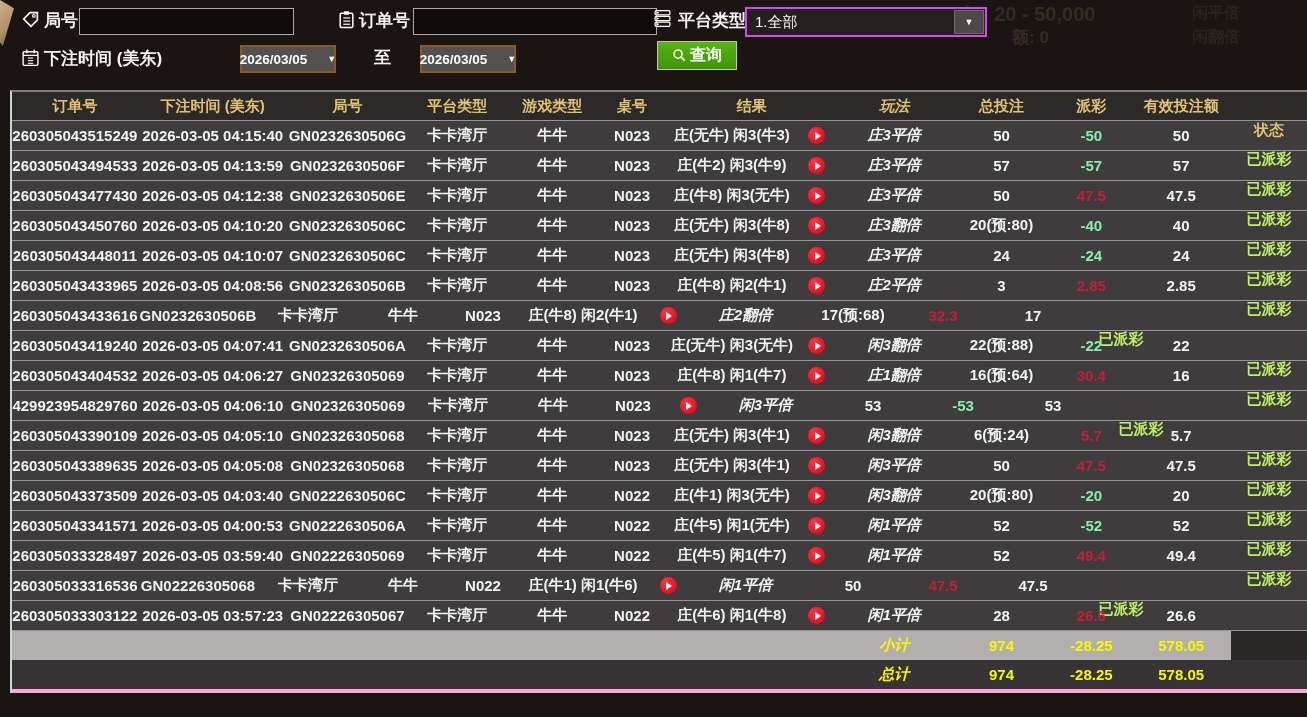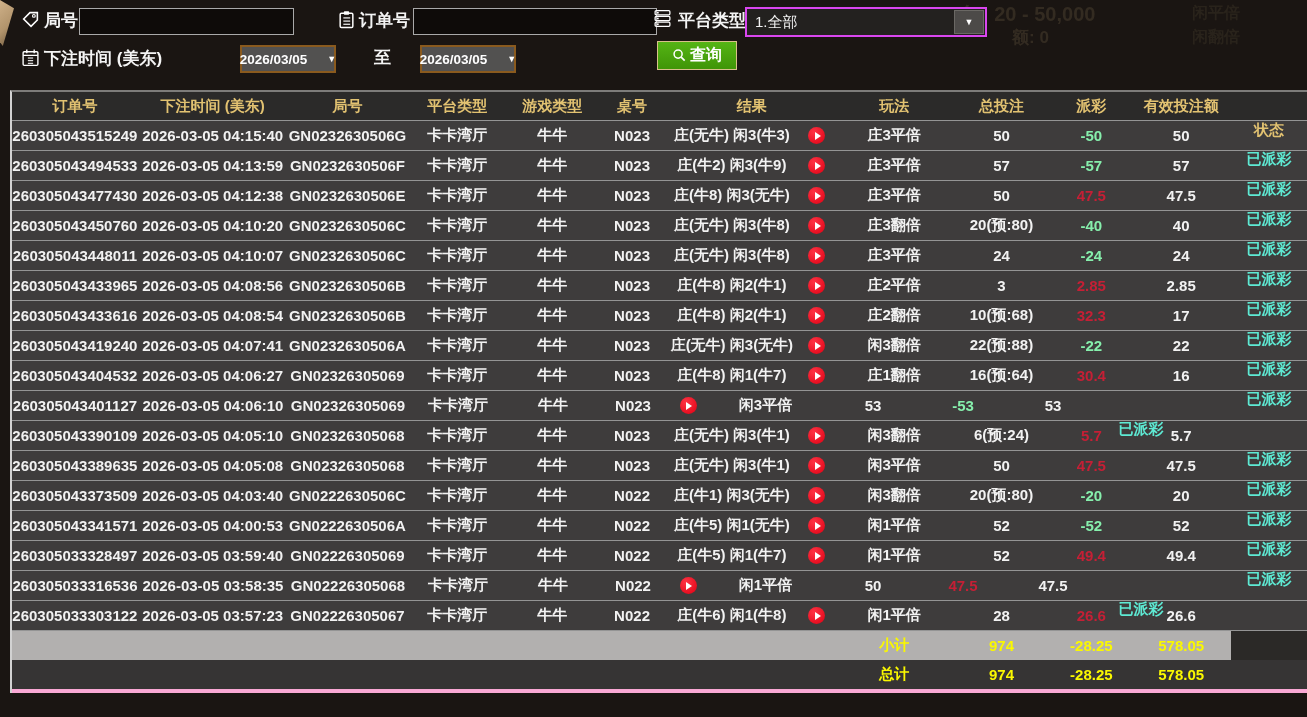--- a/index.html
+++ b/index.html
@@ -59,25 +59,25 @@
     border-left:2px solid #d2d2d2;border-top:2px solid #7d7c7a;box-sizing:border-box;
   }
   .tr{display:flex;height:29px;align-items:center;background:#3e3c3c;border-bottom:1px solid #949494;}
   .tr.head{height:28px;background:#2b2a29;}
   .td{display:flex;align-items:center;justify-content:center;height:100%;
       color:#f2f2f2;font-size:15px;font-weight:600;white-space:nowrap;overflow:hidden;}
   .head .td{color:#e2c271;font-size:15px;font-weight:bold;}
   .c-order{width:126px;}.c-time{width:150px;}.c-round{width:120px;}
   .c-platform{width:100px;}.c-game{width:90px;}.c-table{width:70px;}
   .c-result{width:130px;}.c-play{width:40px;}.c-resulthead{width:170px;}
-  .c-method{width:115px;}.c-bet{width:100px;}.c-payout{width:80px;}
+  .c-method{width:115px;font-style:italic;}.c-bet{width:100px;}.c-payout{width:80px;}
   .c-valid{width:100px;}.c-status{width:76px;margin-top:48px;}
   .td.pos{color:#c51f35;}
   .td.neg{color:#86efac;}
-  .td.c-status{color:#5eead4;}
+  .td.c-status{color:#bef264;}
   .play{
     width:17px;height:17px;border-radius:50%;cursor:pointer;
     background:radial-gradient(circle at 35% 30%,#ff3344,#dd0012);
     display:flex;align-items:center;justify-content:center;
   }
   .play-tri{width:0;height:0;border-left:6px solid #fff;border-top:4px solid transparent;border-bottom:4px solid transparent;margin-left:2px;}
   
   .tr.subtotal{background:#b2b0af;border-bottom:none;}
   .tr.total{background:#363434;border-bottom:4px solid #f9a8d4;}
   .yellow{color:#faf800 !important;font-weight:bold;font-size:15px;}
@@ -295,33 +295,32 @@
     </div>
     <div class="td c-method">庄2平倍</div>
     <div class="td c-bet">3</div>
     <div class="td c-payout pos">2.85</div>
     <div class="td c-valid">2.85</div>
     <div class="td c-status">已派彩</div>
   </div>
 
   <div class="tr">
     <div class="td c-order">260305043433616</div>
-    <div class="td c-time">2026-03-05 04:08:54</div>
     <div class="td c-round">GN0232630506B</div>
     <div class="td c-platform">卡卡湾厅</div>
     <div class="td c-game">牛牛</div>
     <div class="td c-table">N023</div>
     <div class="td c-result">庄(牛8) 闲2(牛1)</div>
     <div class="td c-play">
       <span class="play">
             <span class="play-tri"></span>
           </span>
     </div>
     <div class="td c-method">庄2翻倍</div>
-    <div class="td c-bet">10(预:68)</div>
+    <div class="td c-bet">17(预:68)</div>
     <div class="td c-payout pos">32.3</div>
     <div class="td c-valid">17</div>
     <div class="td c-status">已派彩</div>
   </div>
 
   <div class="tr">
     <div class="td c-order">260305043419240</div>
     <div class="td c-time">2026-03-05 04:07:41</div>
     <div class="td c-round">GN0232630506A</div>
     <div class="td c-platform">卡卡湾厅</div>
@@ -354,21 +353,21 @@
           </span>
     </div>
     <div class="td c-method">庄1翻倍</div>
     <div class="td c-bet">16(预:64)</div>
     <div class="td c-payout pos">30.4</div>
     <div class="td c-valid">16</div>
     <div class="td c-status">已派彩</div>
   </div>
 
   <div class="tr">
-    <div class="td c-order">260305043401127</div>
+    <div class="td c-order">429923954829760</div>
     <div class="td c-time">2026-03-05 04:06:10</div>
     <div class="td c-round">GN02326305069</div>
     <div class="td c-platform">卡卡湾厅</div>
     <div class="td c-game">牛牛</div>
     <div class="td c-table">N023</div>
     <div class="td c-play">
       <span class="play">
             <span class="play-tri"></span>
           </span>
     </div>
@@ -474,25 +473,25 @@
     </div>
     <div class="td c-method">闲1平倍</div>
     <div class="td c-bet">52</div>
     <div class="td c-payout pos">49.4</div>
     <div class="td c-valid">49.4</div>
     <div class="td c-status">已派彩</div>
   </div>
 
   <div class="tr">
     <div class="td c-order">260305033316536</div>
-    <div class="td c-time">2026-03-05 03:58:35</div>
     <div class="td c-round">GN02226305068</div>
     <div class="td c-platform">卡卡湾厅</div>
     <div class="td c-game">牛牛</div>
     <div class="td c-table">N022</div>
+    <div class="td c-result">庄(牛1) 闲1(牛6)</div>
     <div class="td c-play">
       <span class="play">
             <span class="play-tri"></span>
           </span>
     </div>
     <div class="td c-method">闲1平倍</div>
     <div class="td c-bet">50</div>
     <div class="td c-payout pos">47.5</div>
     <div class="td c-valid">47.5</div>
     <div class="td c-status">已派彩</div>

